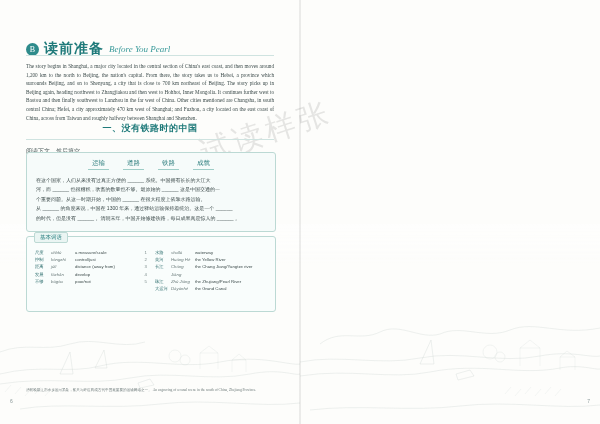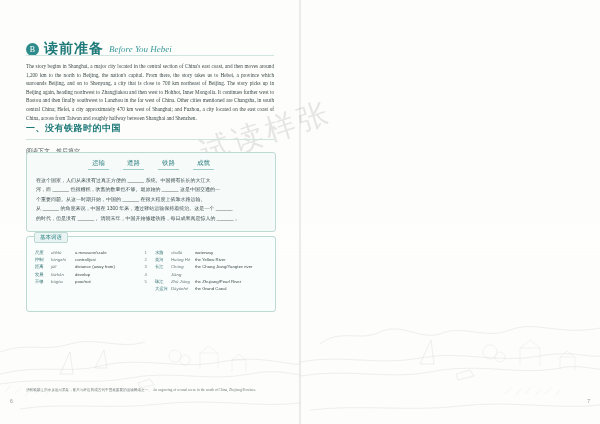--- a/index.html
+++ b/index.html
@@ -48,21 +48,21 @@
 
   
   .para{
     position:absolute;left:26px;top:62px;width:248px;
     font-family:"Liberation Serif",serif;
     font-size:5.2px;line-height:8.6px;color:#3b4a4a;text-align:justify;
   }
 
   
   .sec-title{
-    font-size:9px;color:#1f7a7a;font-weight:bold;letter-spacing:.5px;
+    font-size:9px;color:#1f7a7a;font-weight:bold;letter-spacing:.5px;text-align:center;
   }
   .sec-rule{height:1px;background:#cfe3e0;}
   .sec-sub{font-size:6px;color:#4b5a5a;}
 
   
   .l-sec1{position:absolute;left:26px;top:122px;width:248px;}
   .l-sec1 .rule{margin-top:4px;}
   .l-sec1 .sub{margin-top:7px;}
 
   
@@ -155,21 +155,21 @@
   </svg>
 
   <div class="spine"></div>
   <div class="watermark">试读样张</div>
 
   <div class="col left">
 
     <div class="head-row">
       <div class="badge">B</div>
       <div class="head-cn">读前准备</div>
-      <div class="head-en">Before You Hebei</div>
+      <div class="head-en">Before You Pearl</div>
     </div>
     <div class="head-rule"></div>
 
     <div class="para">The story begins in Shanghai, a major city located in the central section of China's east coast, and then moves around 1,200 km to the north to Beijing, the nation's capital. From there, the story takes us to Hebei, a province which surrounds Beijing, and on to Shenyang, a city that is close to 700 km northeast of Beijing. The story picks up in Beijing again, heading northwest to Zhangjiakou and then west to Hohhot, Inner Mongolia. It continues further west to Baotou and then finally southwest to Lanzhou in the far west of China. Other cities mentioned are Changsha, in south central China; Hefei, a city approximately 470 km west of Shanghai; and Fuzhou, a city located on the east coast of China, across from Taiwan and roughly halfway between Shanghai and Shenzhen.</div>
 
     <div class="l-sec1">
       <div class="sec-title">一、没有铁路时的中国</div>
       <div class="sec-rule rule"></div>
       <div class="sec-sub sub">阅读下文，然后填空。</div>
     </div>

